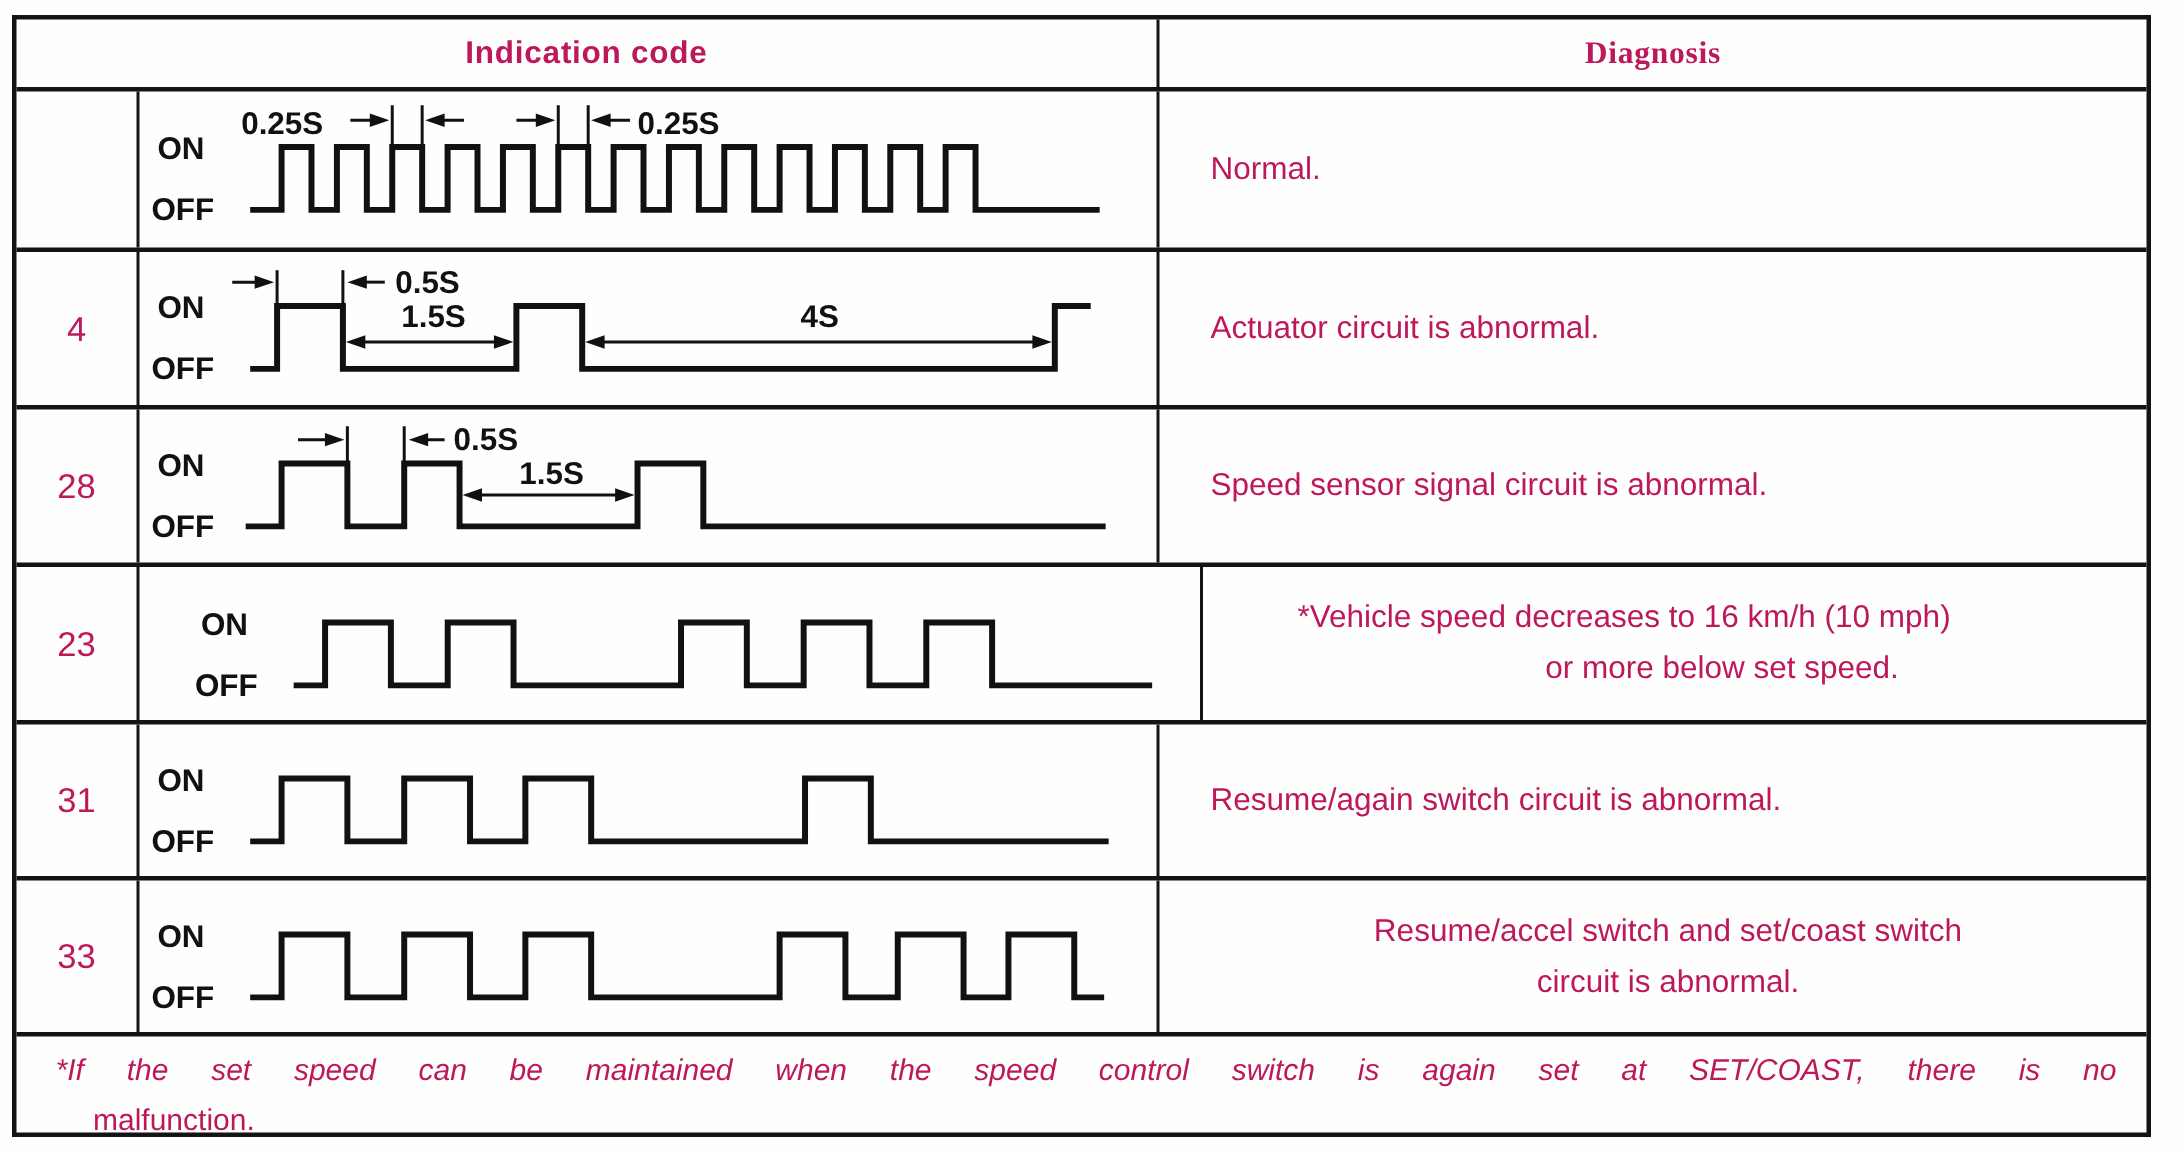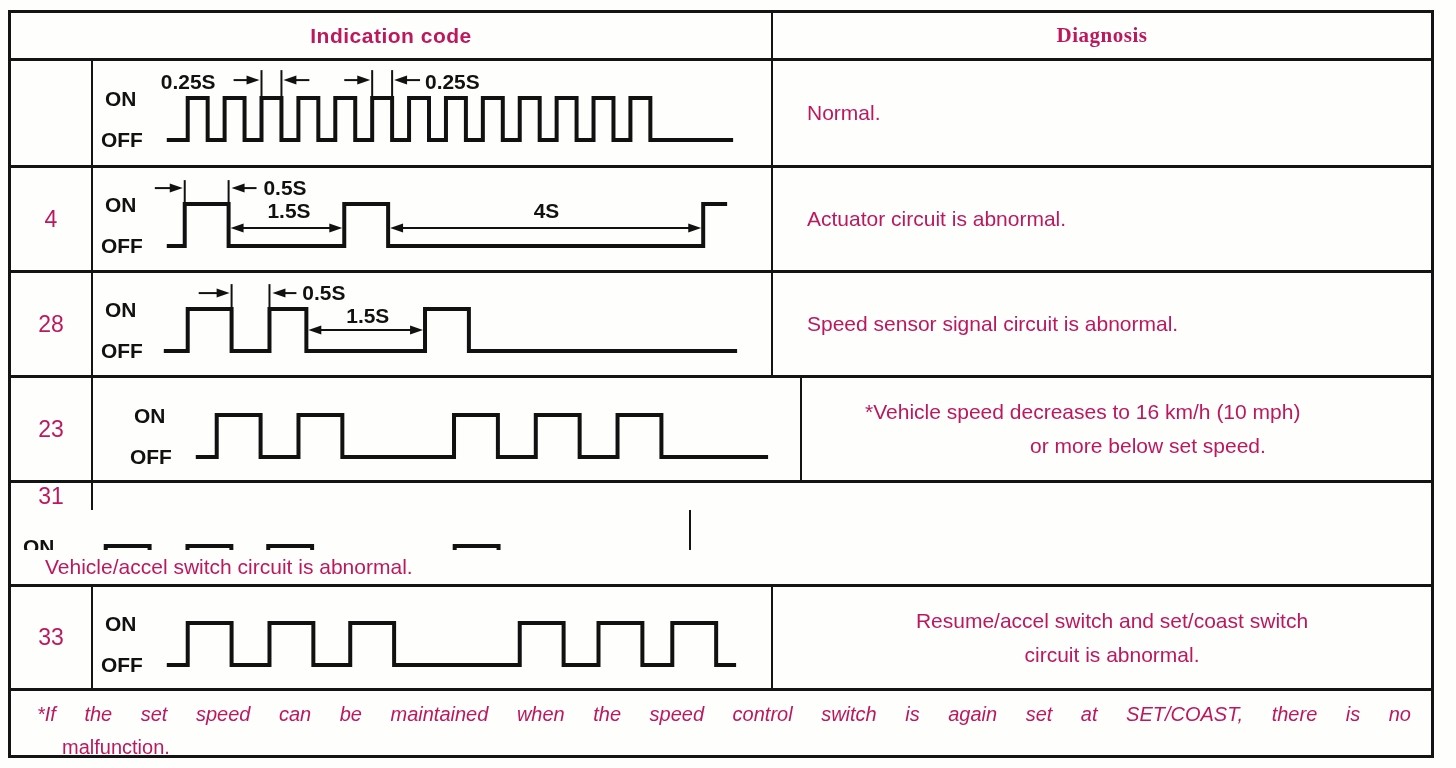--- a/index.html
+++ b/index.html
@@ -127,31 +127,31 @@
               <path d="M 74 79 L 95 79 L 95 37 L 139 37 L 139 79 L 177 79 L 177 37 L 221 37 L 221 79 L 333 79 L 333 37 L 377 37 L 377 79 L 415 79 L 415 37 L 459 37 L 459 79 L 497 79 L 497 37 L 541 37 L 541 79 L 648 79" fill="none" stroke="#111" stroke-width="4" stroke-linejoin="miter"></path>
               <text x="12" y="45" font-size="21">ON</text>
               <text x="8" y="86" font-size="21">OFF</text>
             </svg>
           </div>
           <div class="cell diag">
             <div class="diag-line">*Vehicle speed decreases to 16 km/h (10 mph)</div>
             <div class="diag-line indent">or more below set speed.</div>
           </div>
         </div>
-        <div class="row" style="height: 104px; flex-direction: column;">
+        <div class="row" style="height: 104px;">
           <div class="cell code">31</div>
           <div class="cell wave">
             <svg width="678" height="101" viewBox="0 0 680 101">
               <path d="M 74 78 L 95 78 L 95 36 L 139 36 L 139 78 L 177 78 L 177 36 L 221 36 L 221 78 L 258 78 L 258 36 L 302 36 L 302 78 L 445 78 L 445 36 L 489 36 L 489 78 L 648 78" fill="none" stroke="#111" stroke-width="4" stroke-linejoin="miter"></path>
               <text x="12" y="44" font-size="21">ON</text>
               <text x="8" y="85" font-size="21">OFF</text>
             </svg>
           </div>
           <div class="cell diag">
-            <div class="diag-line">Vehicle/accel switch circuit is abnormal.</div>
+            <div class="diag-line">Resume/again switch circuit is abnormal.</div>
           </div>
         </div>
         <div class="row" style="height: 104px; text-align: center;">
           <div class="cell code">33</div>
           <div class="cell wave">
             <svg width="678" height="101" viewBox="0 0 680 101">
               <path d="M 74 78 L 95 78 L 95 36 L 139 36 L 139 78 L 177 78 L 177 36 L 221 36 L 221 78 L 258 78 L 258 36 L 302 36 L 302 78 L 428 78 L 428 36 L 472 36 L 472 78 L 507 78 L 507 36 L 551 36 L 551 78 L 581 78 L 581 36 L 625 36 L 625 78 L 645 78" fill="none" stroke="#111" stroke-width="4" stroke-linejoin="miter"></path>
               <text x="12" y="44" font-size="21">ON</text>
               <text x="8" y="85" font-size="21">OFF</text>
             </svg>

